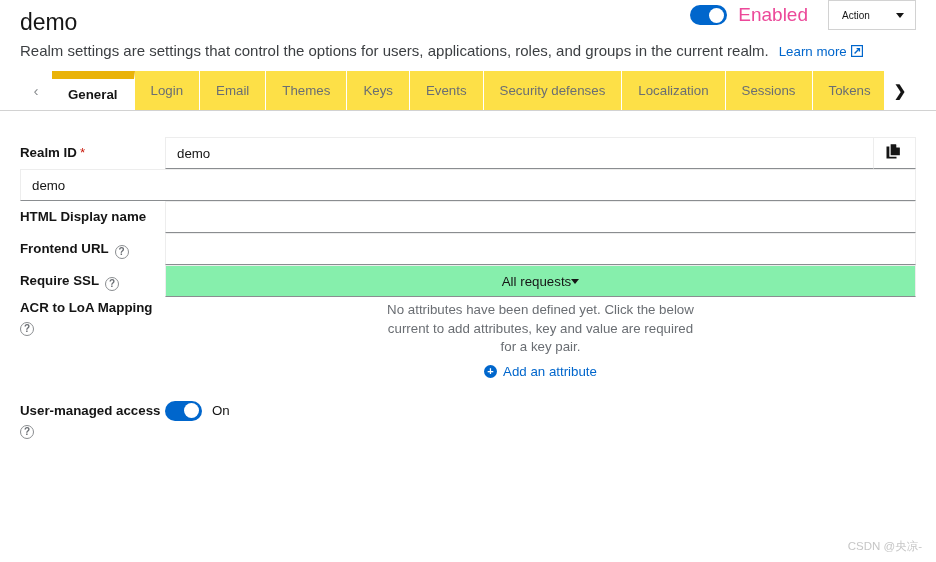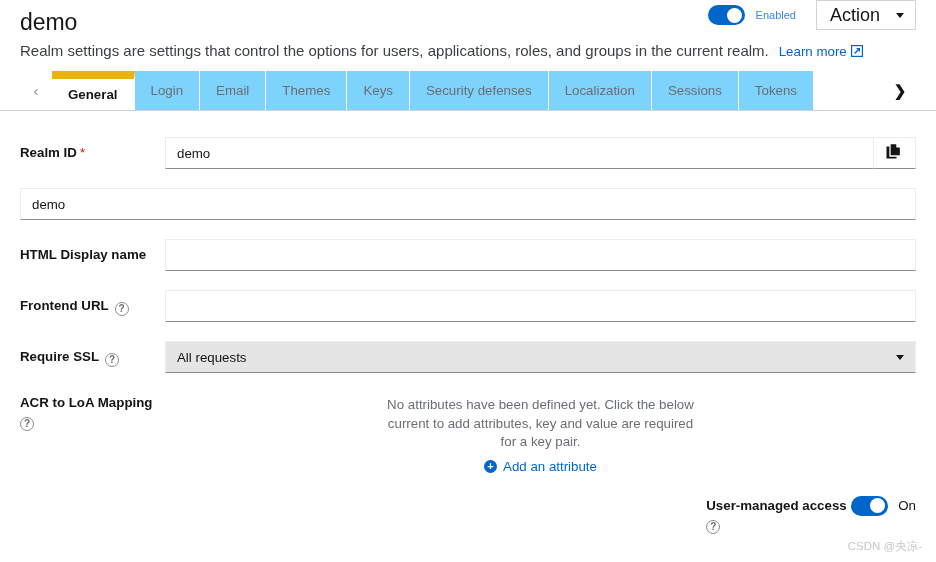--- a/index.html
+++ b/index.html
@@ -66,34 +66,34 @@
   }
   .switch .knob {
     position: absolute;
     top: 2.5px; right: 3px;
     width: 15px; height: 15px;
     border-radius: 50%;
     background: #fff;
   }
   .switch-label {
     margin-left: 11px;
-    font-size: 11px;
-    color: #3b82f6;
+    font-size: 19px;
+    color: #ec4899;
   }
   .action-btn {
     margin-left: 20px;
     height: 30px;
     min-width: 88px;
     border: 1px solid #d2d2d2;
     background: #fff;
     display: flex;
     align-items: center;
     justify-content: space-between;
     padding: 0 11px 0 13px;
-    font-size: 18px;
+    font-size: 10px;
     color: #151515;
     cursor: pointer;
   }
   .caret {
     width: 0; height: 0;
     border-left: 4.5px solid transparent;
     border-right: 4.5px solid transparent;
     border-top: 5.5px solid #151515;
     margin-left: 16px;
   }
@@ -129,41 +129,40 @@
   }
   .tab {
     position: relative;
     height: 39px;
     padding: 0 16px;
     display: flex;
     align-items: center;
     justify-content: center;
     font-size: 13.3px;
     color: #6a6e73;
-    background: #7dd3fc;
+    background: #fde047;
     border-right: 1px solid #fff;
     cursor: pointer;
     white-space: nowrap;
     flex: none;
   }
   .tab.active {
     background: #fff;
     color: #151515;
     font-weight: bold;
     border-top: 8px solid #eab308;
   }
 
   
   .form {
     padding: 26px 20px 0 20px;
   }
   .form-row {
     display: flex;
     align-items: flex-start;
-    margin-bottom: 19px;
   }
   .form-label {
     width: 145px;
     flex: none;
     padding-top: 7px;
     font-size: 13.3px;
     font-weight: bold;
     color: #151515;
     line-height: 18px;
   }
@@ -217,27 +216,27 @@
     display: flex;
     align-items: center;
     justify-content: center;
     cursor: pointer;
   }
   .select-input {
     flex: 1 1 auto;
     height: 32px;
     border: 1px solid #ededed;
     border-bottom: 1px solid #8a8d90;
-    background: #e5e5e5;
+    background: #86efac;
     font-size: 13.3px;
     color: #151515;
     padding: 0 11px;
     display: flex;
     align-items: center;
-    justify-content: space-between;
+    justify-content: center;
     cursor: pointer;
   }
   .select-caret {
     width: 0; height: 0;
     border-left: 4.5px solid transparent;
     border-right: 4.5px solid transparent;
     border-top: 5.5px solid #151515;
   }
 
   
@@ -272,21 +271,20 @@
     text-align: center;
     font-weight: bold;
     display: inline-block;
   }
 
   
   .uma-row {
     display: flex;
     align-items: flex-start;
     margin-top: 20px;
-    justify-content: flex-end;
   }
   .uma-label {
     width: 145px;
     flex: none;
     font-size: 13.3px;
     font-weight: bold;
     color: #151515;
     line-height: 18px;
     padding-top: 3px;
   }
@@ -357,20 +355,23 @@
     <div class="tab">
       <span>Email</span>
     </div>
     <div class="tab">
       <span>Themes</span>
     </div>
     <div class="tab">
       <span>Keys</span>
     </div>
     <div class="tab">
+      <span>Events</span>
+    </div>
+    <div class="tab">
       <span>Security defenses</span>
     </div>
     <div class="tab">
       <span>Localization</span>
     </div>
     <div class="tab">
       <span>Sessions</span>
     </div>
     <div class="tab">
       <span>Tokens</span>

